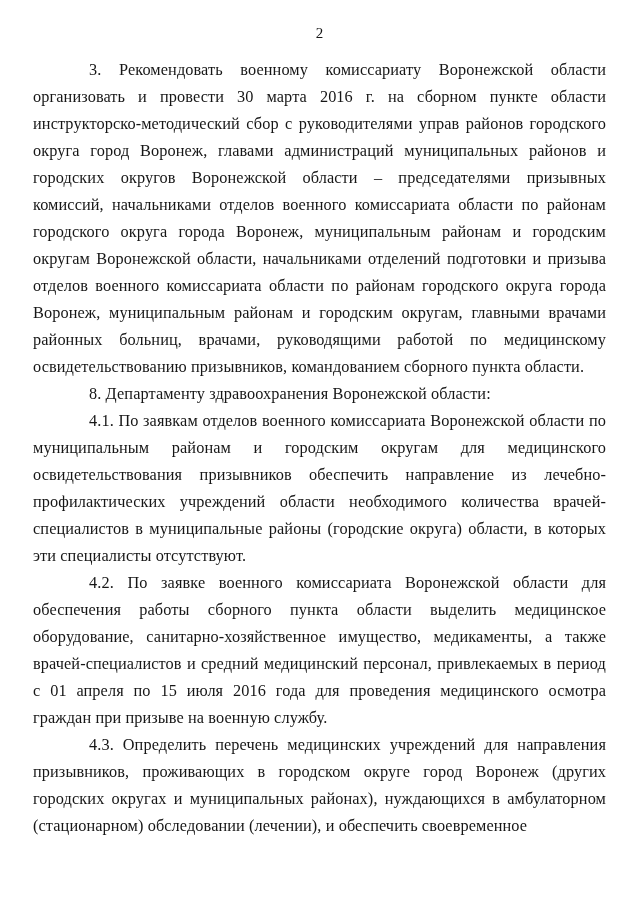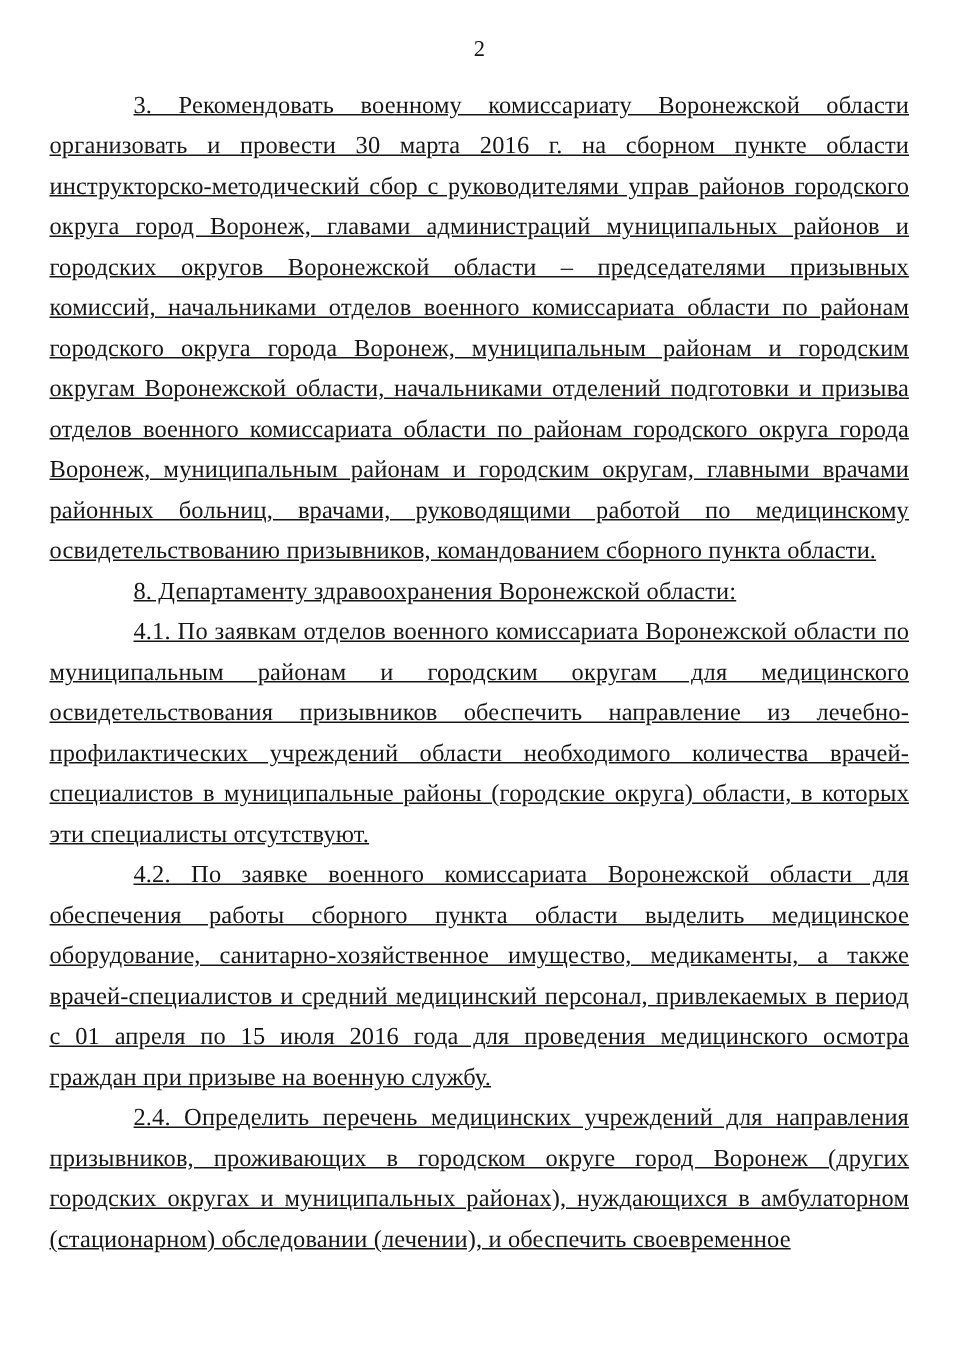--- a/index.html
+++ b/index.html
@@ -28,29 +28,28 @@
     line-height: 18px;
     margin: 0 0 14px 0;
   }
   .body-text p {
     margin: 0;
     font-size: 16.3px;
     line-height: 27px;
     text-align: justify;
     text-indent: 56px;
     letter-spacing: 0.1px;
-    text-decoration: underline;
   }
 </style>
 </head>
 <body>
 
 <div class="page">
   <div class="page-number">2</div>
 
   <div class="body-text">
     <p>3. Рекомендовать военному комиссариату Воронежской области организовать и провести 30 марта 2016 г. на сборном пункте области инструкторско-методический сбор с руководителями управ районов городского округа город Воронеж, главами администраций муниципальных районов и городских округов Воронежской области – председателями призывных комиссий, начальниками отделов военного комиссариата области по районам городского округа города Воронеж, муниципальным районам и городским округам Воронежской области, начальниками отделений подготовки и призыва отделов военного комиссариата области по районам городского округа города Воронеж, муниципальным районам и городским округам, главными врачами районных больниц, врачами, руководящими работой по медицинскому освидетельствованию призывников, командованием сборного пункта области.</p>
     <p>8. Департаменту здравоохранения Воронежской области:</p>
     <p>4.1. По заявкам отделов военного комиссариата Воронежской области по муниципальным районам и городским округам для медицинского освидетельствования призывников обеспечить направление из лечебно-профилактических учреждений области необходимого количества врачей-специалистов в муниципальные районы (городские округа) области, в которых эти специалисты отсутствуют.</p>
     <p>4.2. По заявке военного комиссариата Воронежской области для обеспечения работы сборного пункта области выделить медицинское оборудование, санитарно-хозяйственное имущество, медикаменты, а также врачей-специалистов и средний медицинский персонал, привлекаемых в период с 01 апреля по 15 июля 2016 года для проведения медицинского осмотра граждан при призыве на военную службу.</p>
-    <p>2.4. Определить перечень медицинских учреждений для направления призывников, проживающих в городском округе город Воронеж (других городских округах и муниципальных районах), нуждающихся в амбулаторном (стационарном) обследовании (лечении), и обеспечить своевременное</p>
+    <p>4.3. Определить перечень медицинских учреждений для направления призывников, проживающих в городском округе город Воронеж (других городских округах и муниципальных районах), нуждающихся в амбулаторном (стационарном) обследовании (лечении), и обеспечить своевременное</p>
   </div>
 </div>
 
 </body></html>

